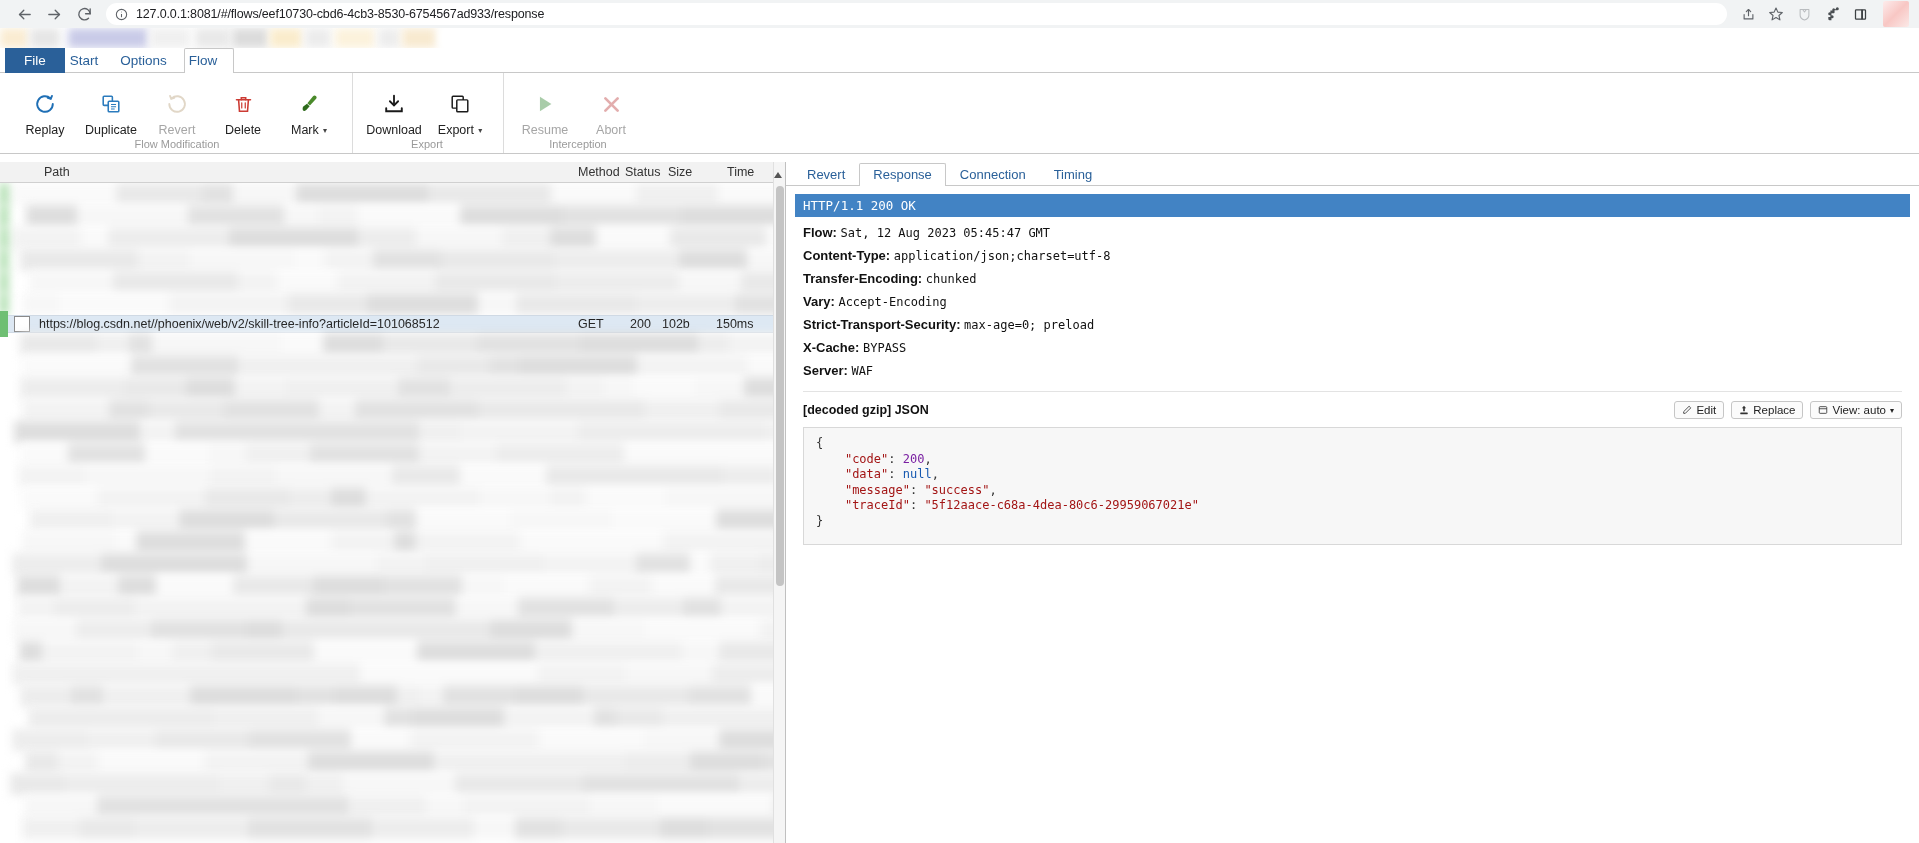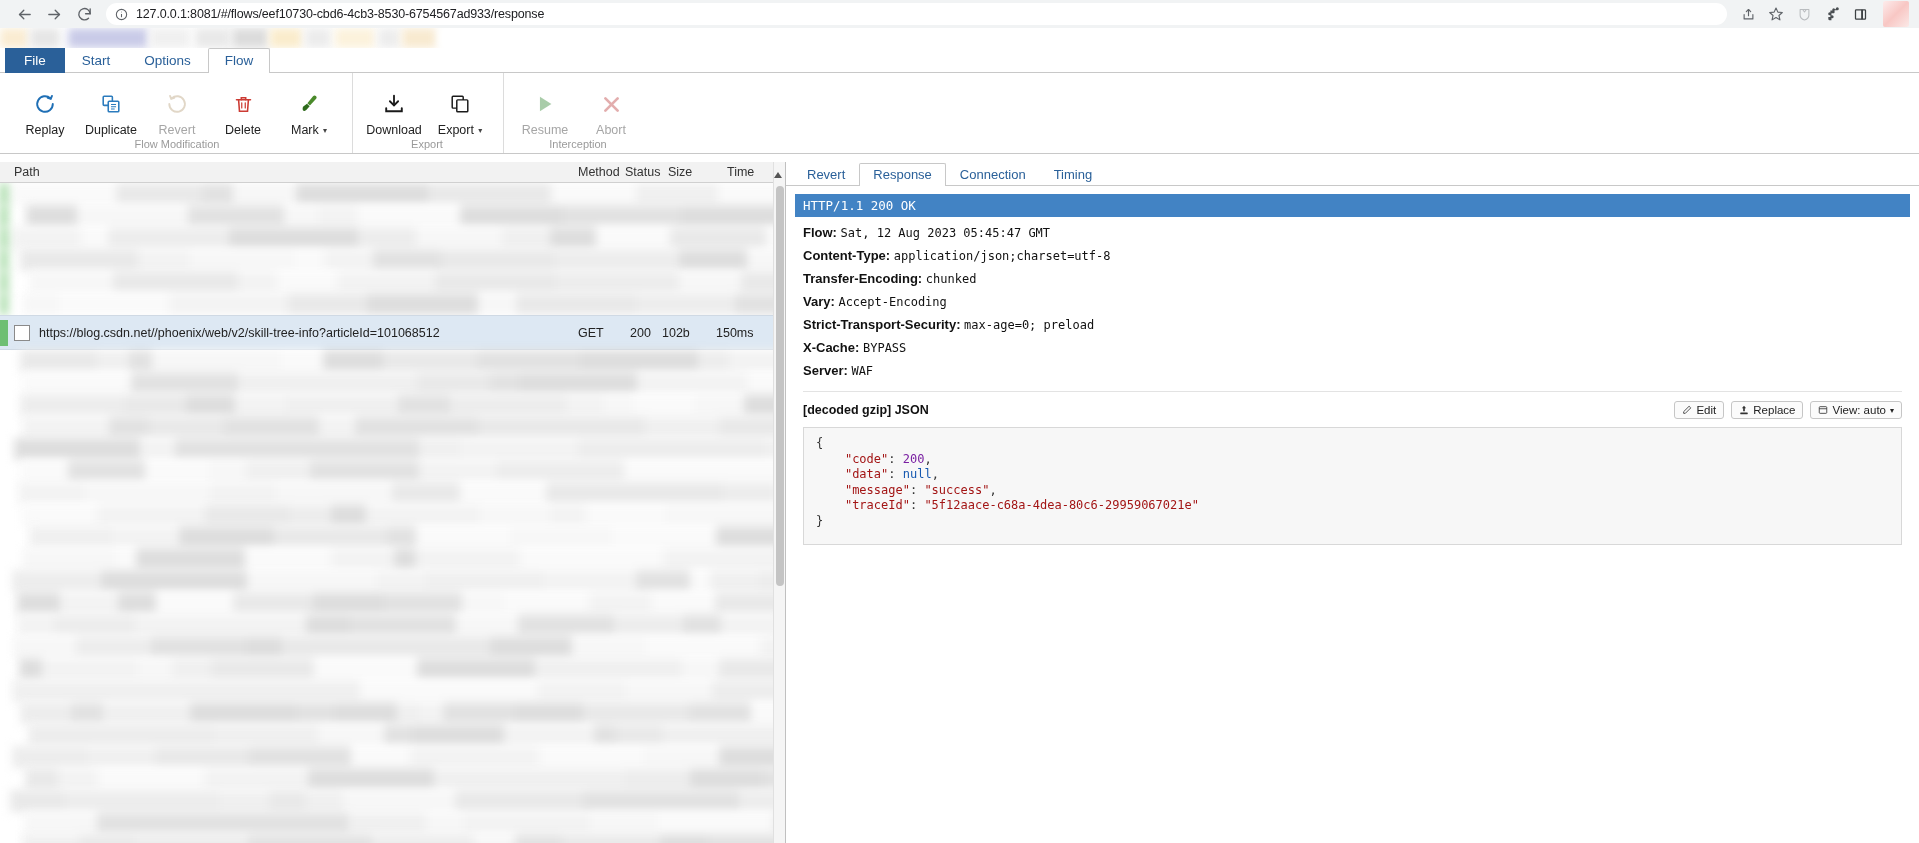--- a/index.html
+++ b/index.html
@@ -81,21 +81,21 @@
     height: 25px;
     border-bottom: 1px solid #c8c8c8;
     display: flex;
     align-items: flex-end;
     padding-left: 5px;
     background: #fff;
     position: relative;
   }
   .menu-tab {
     font-size: 13.5px;
-    padding: 4px 16px 5px 16px;
+    padding: 4px 16px 5px 4px;
     color: #2a6099;
     line-height: 15px;
     border: 1px solid transparent;
     border-bottom: none;
     position: relative;
     top: 1px;
   }
   .menu-tab.file {
     background: #2a6099;
     color: #fff;
@@ -173,40 +173,40 @@
   #flow-head {
     height: 21px;
     background: #f2f2f2;
     border-bottom: 1px solid #d0d0d0;
     display: flex;
     align-items: center;
     font-size: 12.5px;
     color: #333;
     position: relative;
   }
-  #flow-head .c-path { padding-left: 14px; }
+  #flow-head .c-path { padding-left: 44px; }
   #flow-head .c-method { position: absolute; left: 578px; }
   #flow-head .c-status { position: absolute; left: 625px; }
   #flow-head .c-size   { position: absolute; left: 668px; }
   #flow-head .c-time   { position: absolute; left: 727px; }
 
   #flow-body { position: absolute; top: 21px; left: 0; right: 0; bottom: 0; overflow: hidden; }
   .blur-row {
     position: relative;
     height: 22px;
     filter: blur(5px);
     overflow: hidden;
   }
   .blur-row .seg { position: absolute; top: 0; height: 22px; }
   .marker { position: absolute; left: 0; top: 0; width: 8px; height: 100%; background: #a6dba6; }
 
   .flow-row-sel {
     position: absolute;
     left: 0; right: 0;
-    height: 35px;
+    height: 18px;
     background: #dde8f3;
     display: flex;
     align-items: center;
     font-size: 12.5px;
     color: #222;
     border-top: 1px solid #cfd9e4;
     border-bottom: 1px solid #cfd9e4;
   }
   .flow-row-sel .mk { width: 8px; height: 26px; background: #6fbf73; flex: 0 0 8px; }
   .flow-row-sel .chk {

